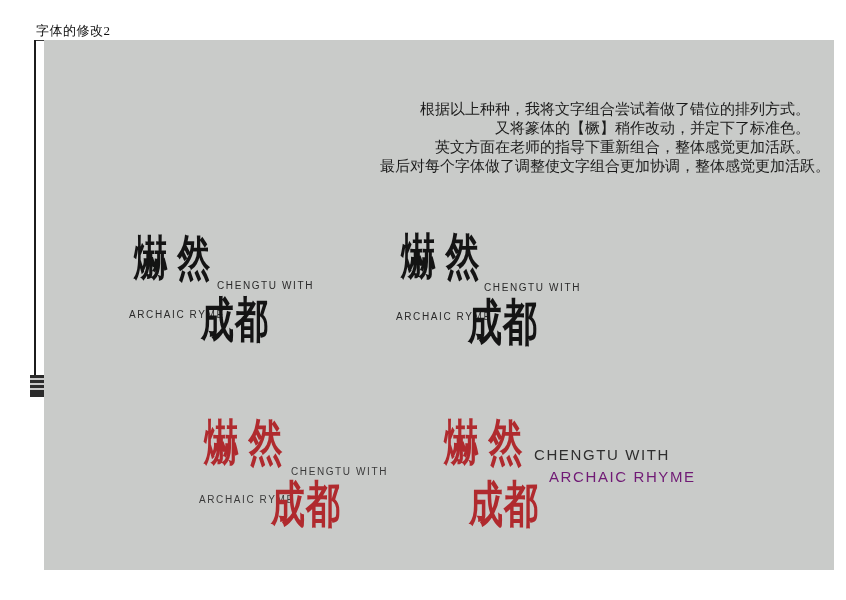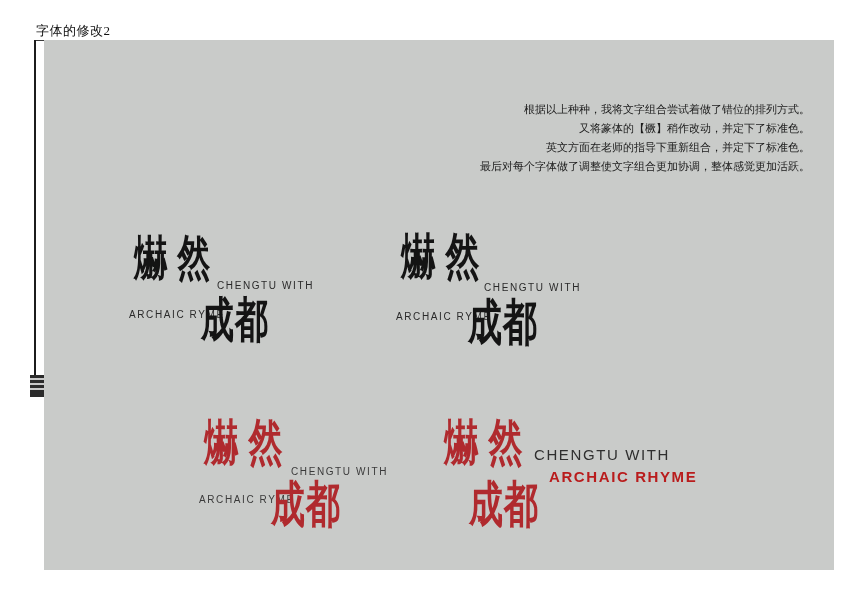--- a/index.html
+++ b/index.html
@@ -73,21 +73,21 @@
     background: #c9cbc9;
   }
   
   .para {
     position: absolute;
     right: 24px;
     top: 60px;
     width: 430px;
     text-align: right;
     font-family: Liberation Serif, serif;
-    font-size: 11px;
+    font-size: 15px;
     line-height: 19px;
     color: #1b1b1b;
   }
   .para div { white-space: nowrap; }
 
   
   .logo {
     position: absolute;
   }
   .cn {
@@ -123,21 +123,21 @@
   #logo3 { left: 155px; top: 378px; width: 190px; height: 130px; }
   #logo3 .cn-top { position: absolute; left: 5px; top: 0; font-size: 34px; }
   #logo3 .en-top { position: absolute; left: 92px; top: 48px; font-size: 10px; color: #3a3a3a; }
   #logo3 .en-bot { position: absolute; left: 0px; top: 76px; font-size: 10px; color: #3a3a3a; }
   #logo3 .cn-bot { position: absolute; left: 72px; top: 62px; font-size: 34px; }
 
   
   #logo4 { left: 395px; top: 378px; width: 240px; height: 135px; }
   #logo4 .cn-top { position: absolute; left: 5px; top: 0; font-size: 34px; }
   #logo4 .en-top { position: absolute; left: 95px; top: 28px; font-size: 15px; color: #2f2f2f; }
-  #logo4 .en-bot { position: absolute; left: 110px; top: 50px; font-size: 15px; color: #b91c1c; font-weight: bold; }
+  #logo4 .en-bot { position: absolute; left: 110px; top: 50px; font-size: 15px; color: #701a75; }
   #logo4 .cn-bot { position: absolute; left: 30px; top: 62px; font-size: 34px; }
 
   .c-red  { color: #b02a2e; }
 </style>
 </head>
 <body>
 
 <div id="page">
 
   <div class="doc-title">字体的修改2</div>
@@ -148,21 +148,21 @@
     <i></i>
     <i></i>
     <i></i>
   </div>
 
   <div class="canvas">
 
     <div class="para">
       <div>根据以上种种，我将文字组合尝试着做了错位的排列方式。</div>
       <div>又将篆体的【橛】稍作改动，并定下了标准色。</div>
-      <div>英文方面在老师的指导下重新组合，并定下了标准色。</div>
+      <div>英文方面在老师的指导下重新组合，整体感觉更加活跃。</div>
       <div>最后对每个字体做了调整使文字组合更加协调，整体感觉更加活跃。</div>
     </div>
 
     <div class="logo" id="logo1">
       <div class="cn cn-top">爀 然</div>
       <div class="en en-top">CHENGTU WITH</div>
       <div class="en en-bot">ARCHAIC RYME</div>
       <div class="cn cn-bot">成都</div>
     </div>
 

